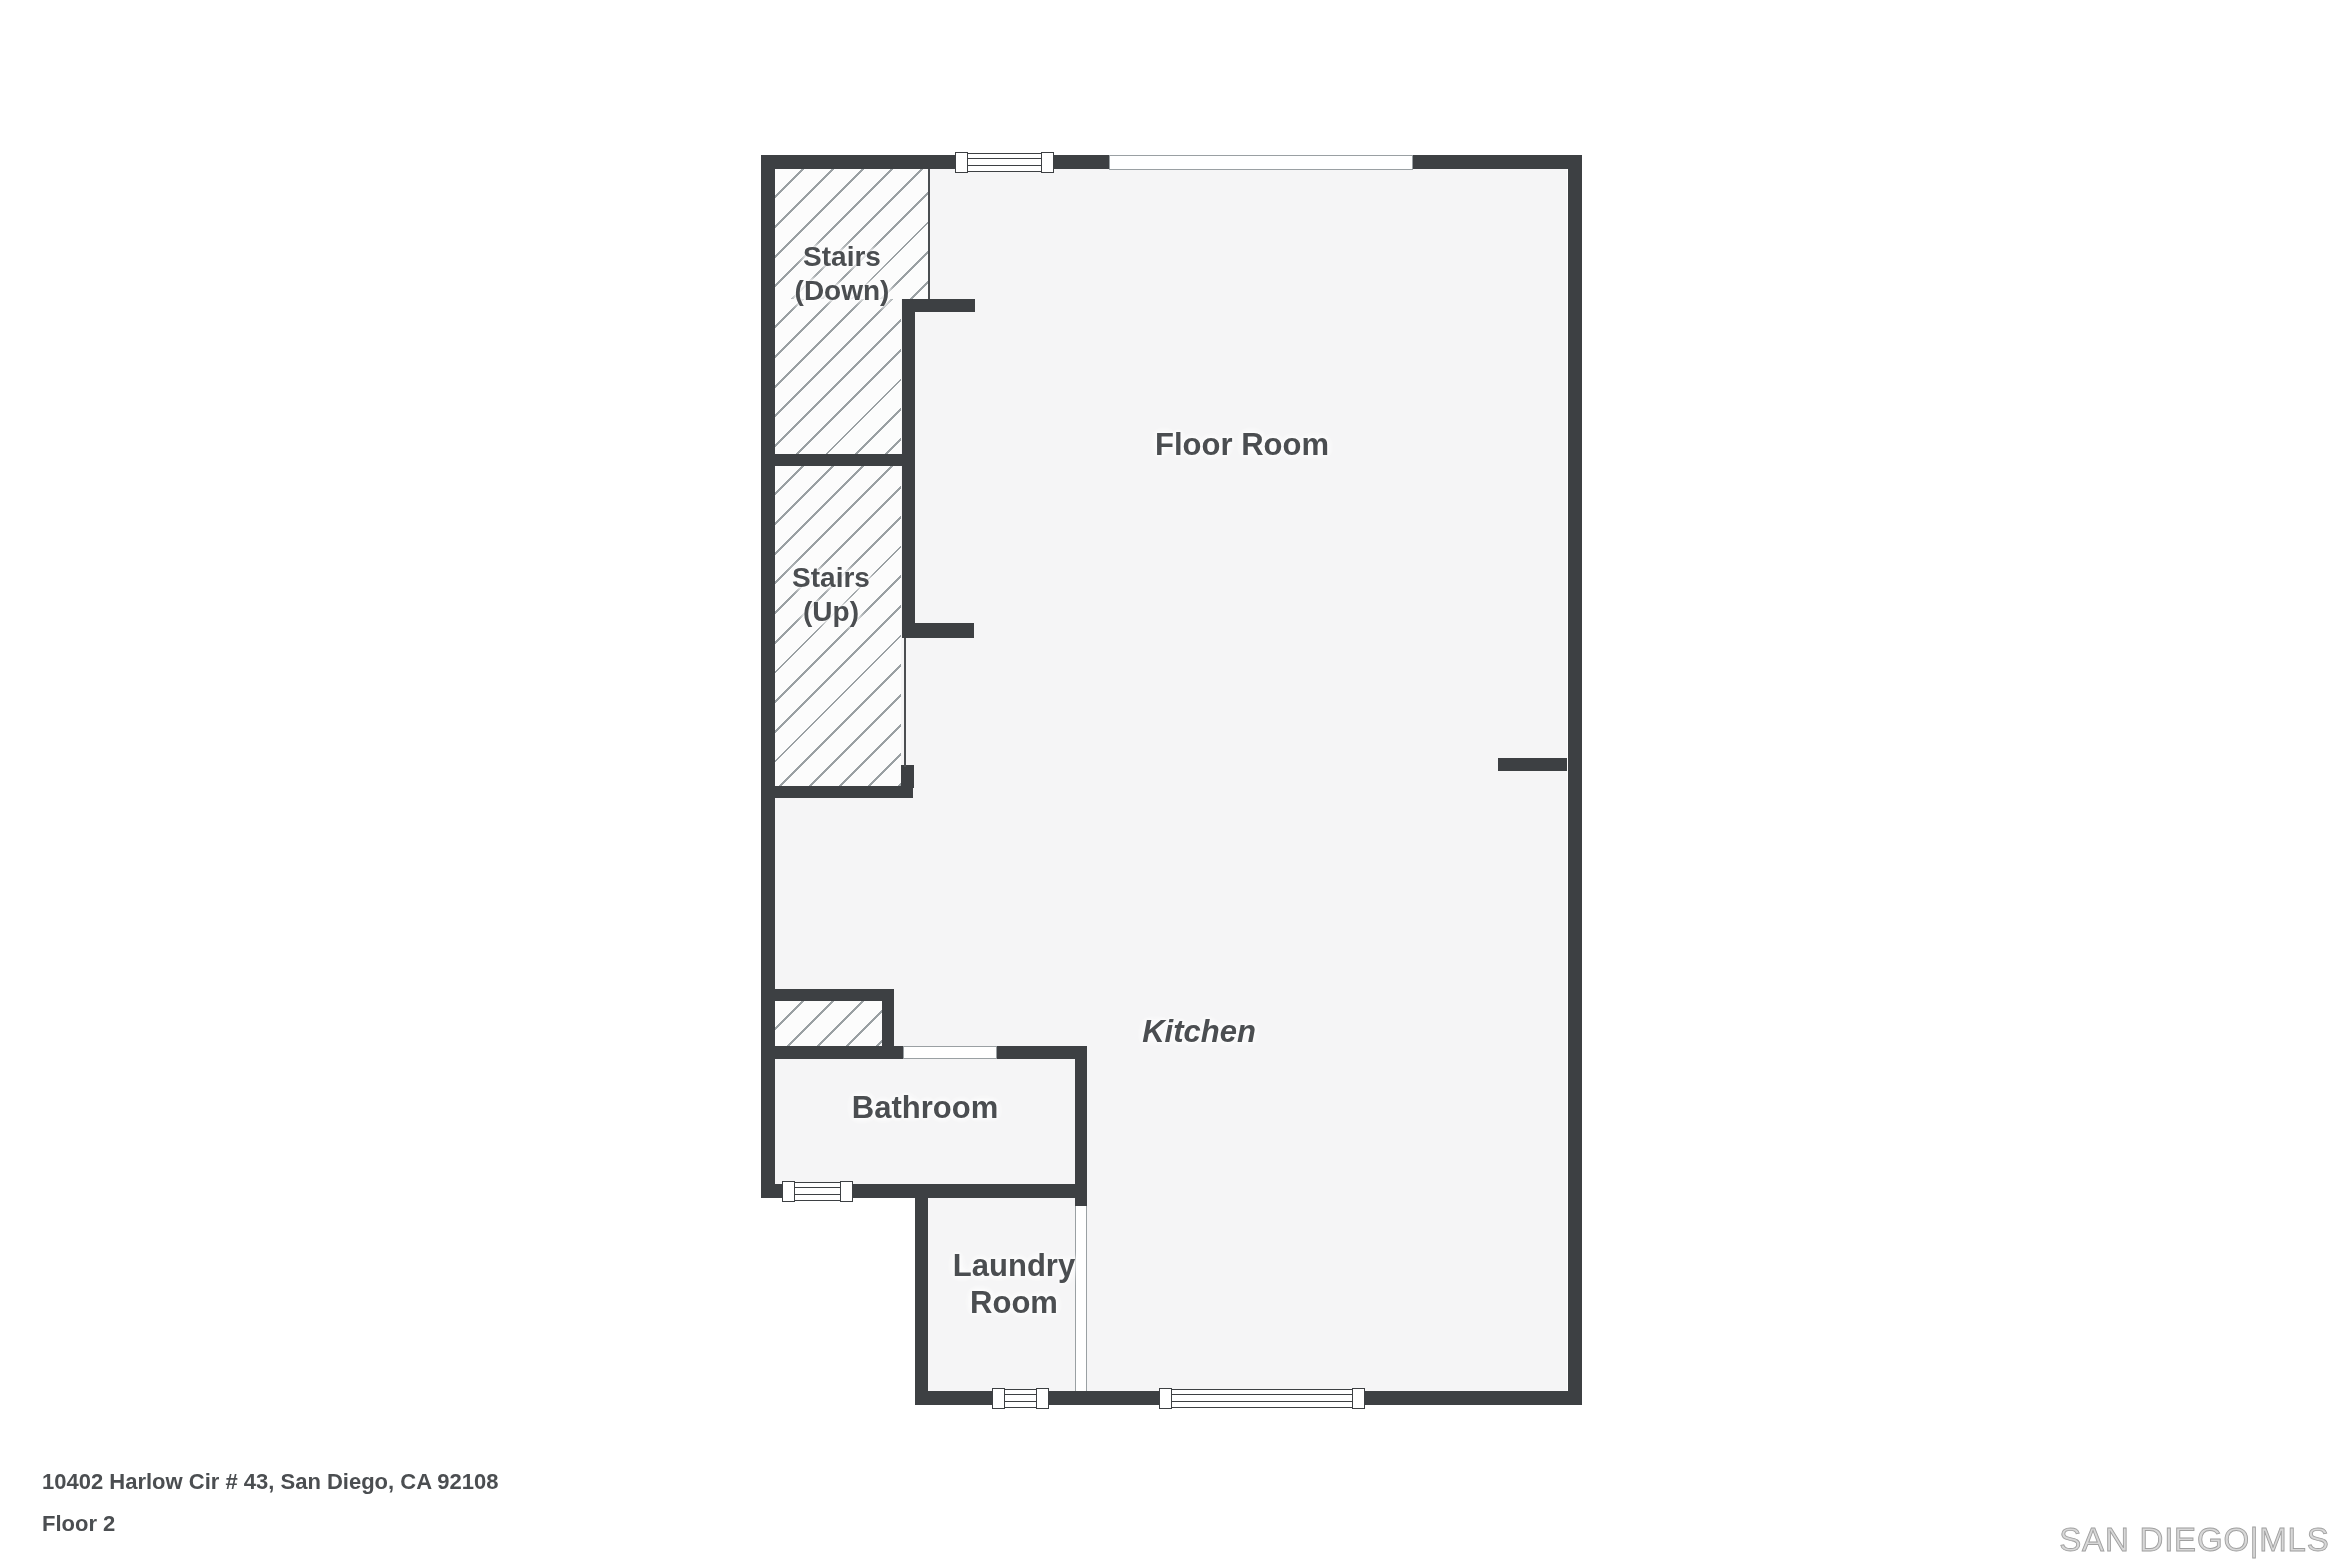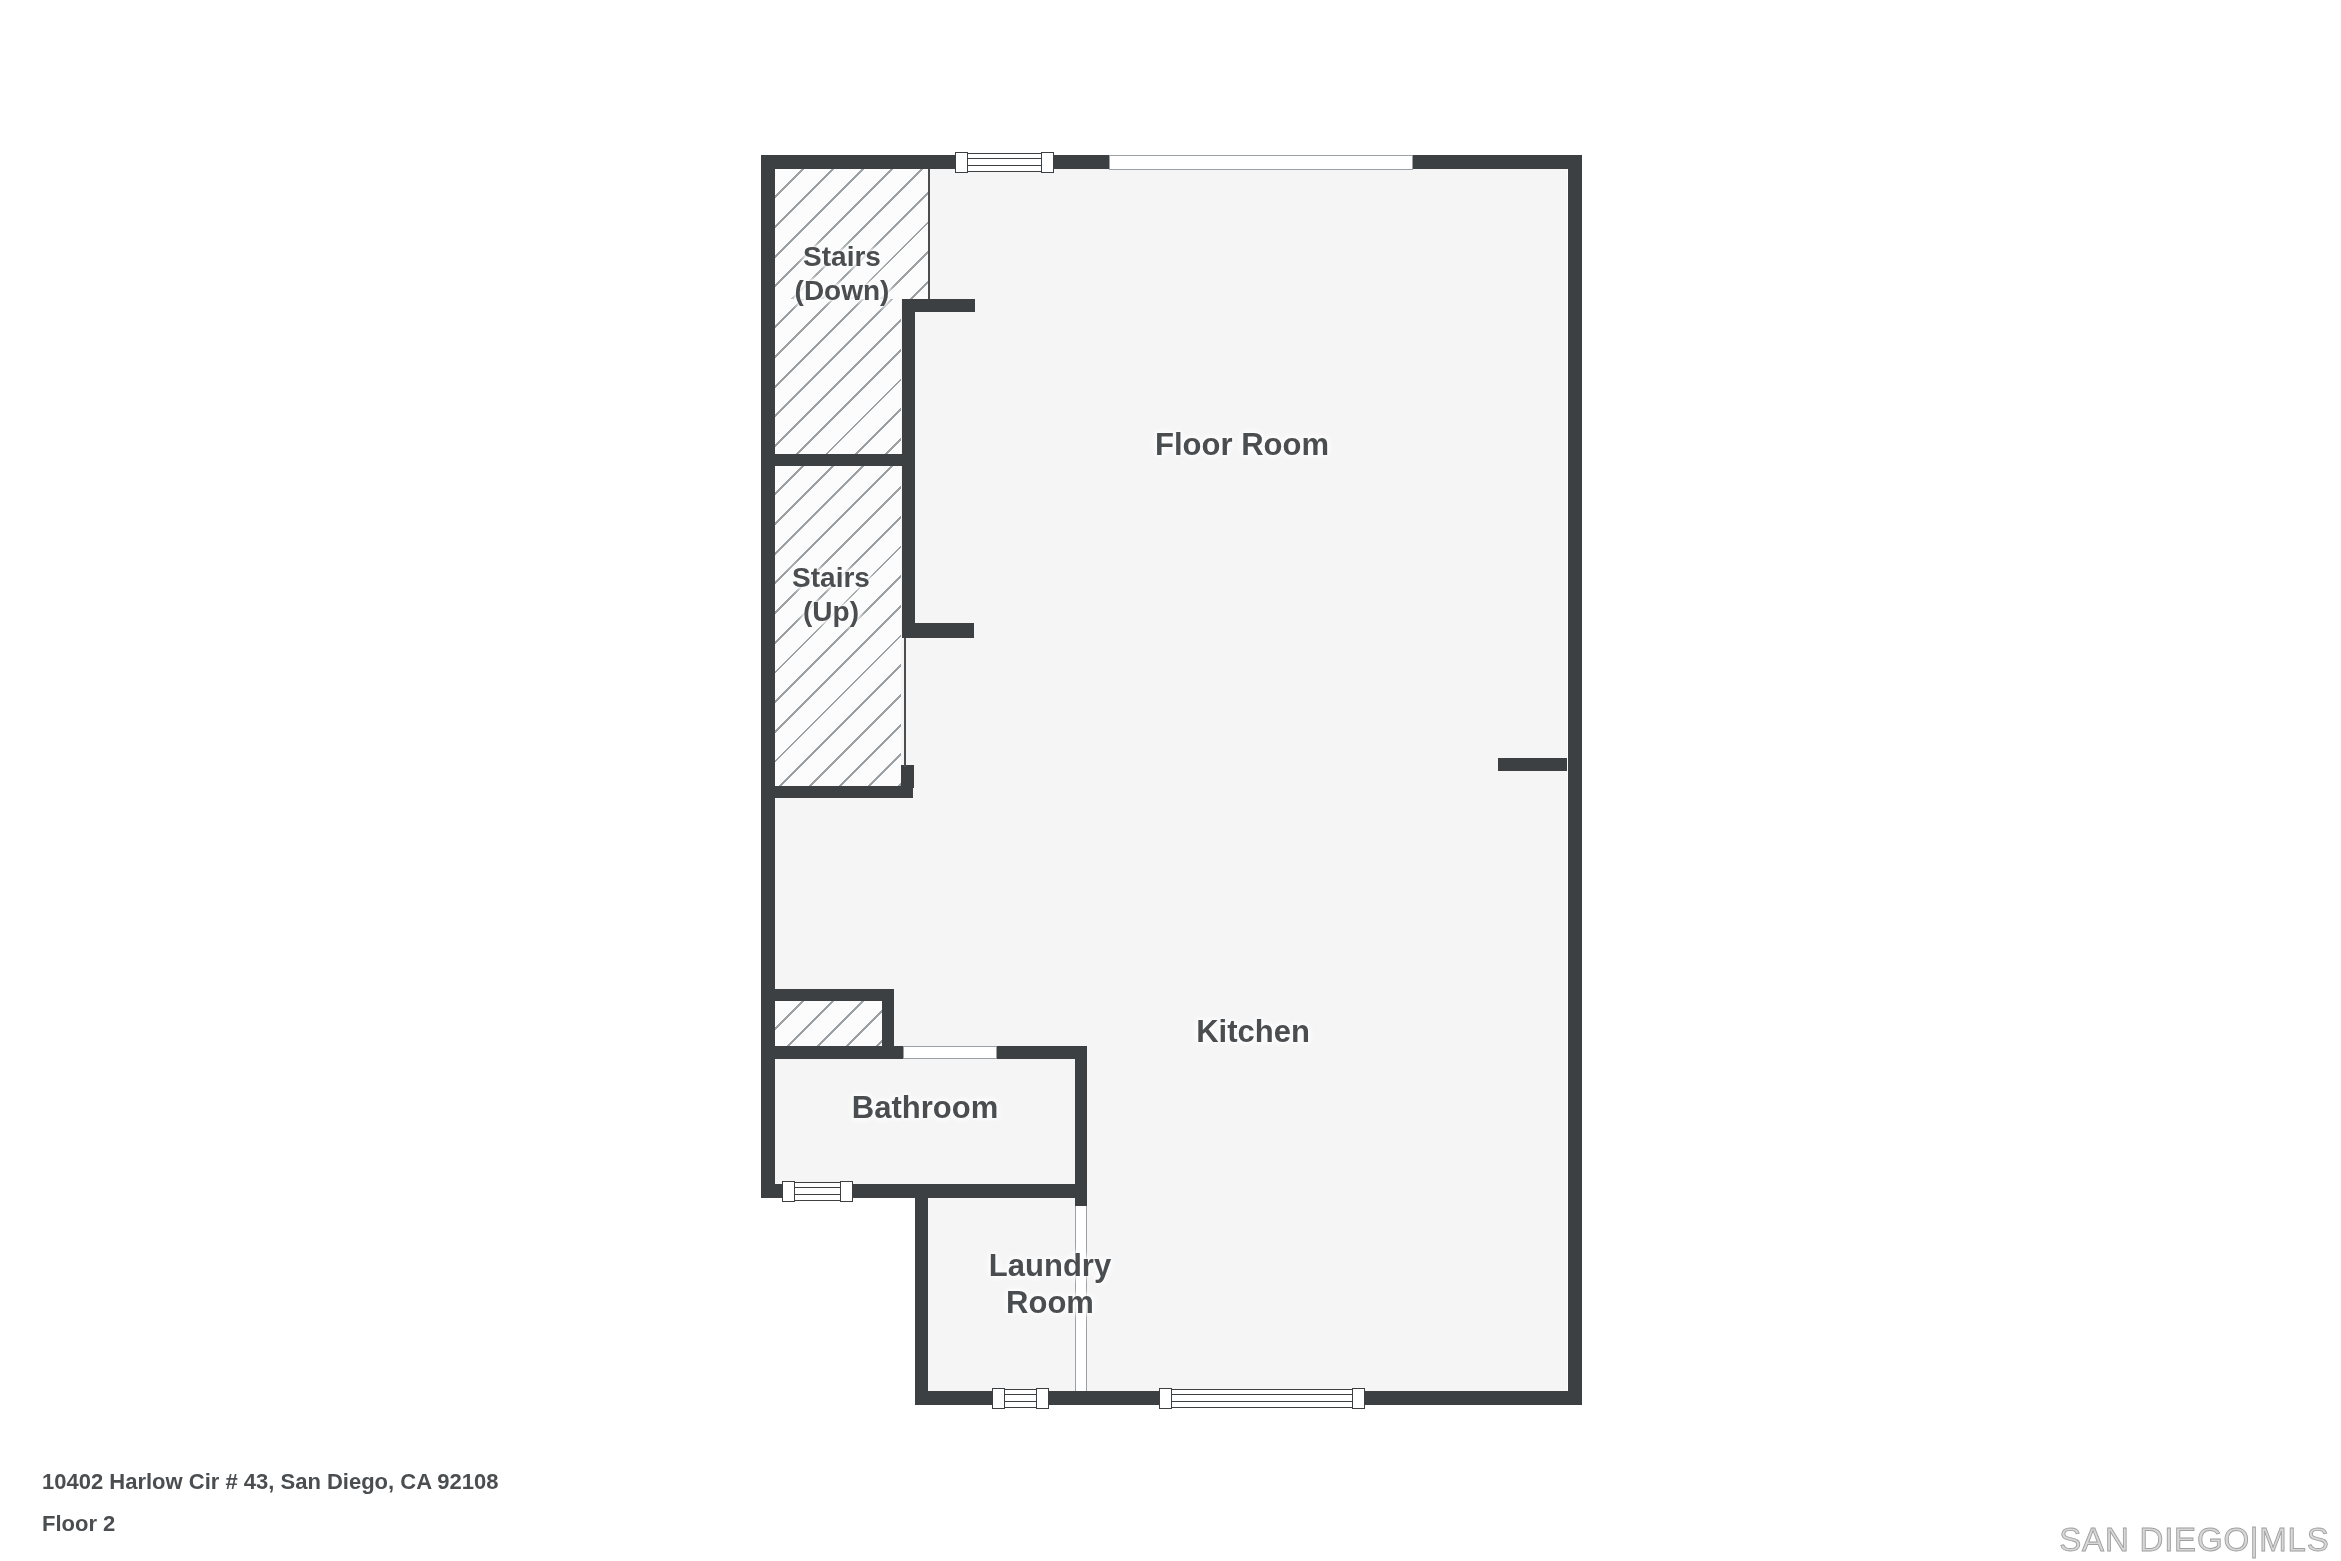--- a/index.html
+++ b/index.html
@@ -102,23 +102,23 @@
     <div class="ln b"></div>
   </div>
   <div class="abs opening-v" style="left:1075px;top:1206px;width:11.7px;height:185px;"></div>
   <div class="abs opening-h" style="left:903px;top:1046px;width:94px;height:13.3px;"></div>
 
   <div class="room-label sm" style="left:842px;top:274px;">Stairs
 (Down)</div>
   <div class="room-label sm" style="left:831px;top:595px;">Stairs
 (Up)</div>
   <div class="room-label lg" style="left:1242px;top:445px;">Floor Room</div>
-  <div class="room-label lg" style="left:1253px;top:1032px;">Kitchen</div>
+  <div class="room-label lg" style="left:1199px;top:1032px;font-style:italic;">Kitchen</div>
   <div class="room-label lg" style="left:925px;top:1108px;text-align:right;">Bathroom</div>
-  <div class="room-label lg" style="left:1050px;top:1284px;">Laundry
+  <div class="room-label lg" style="left:1014px;top:1284px;">Laundry
 Room</div>
 </div>
 
 <div class="footer-line" style="top:1469px;">10402 Harlow Cir # 43, San Diego, CA 92108</div>
 <div class="footer-line" style="top:1511px;">Floor 2</div>
 
 <div class="watermark">SAN DIEGO|MLS</div>
 
 
 </body></html>

